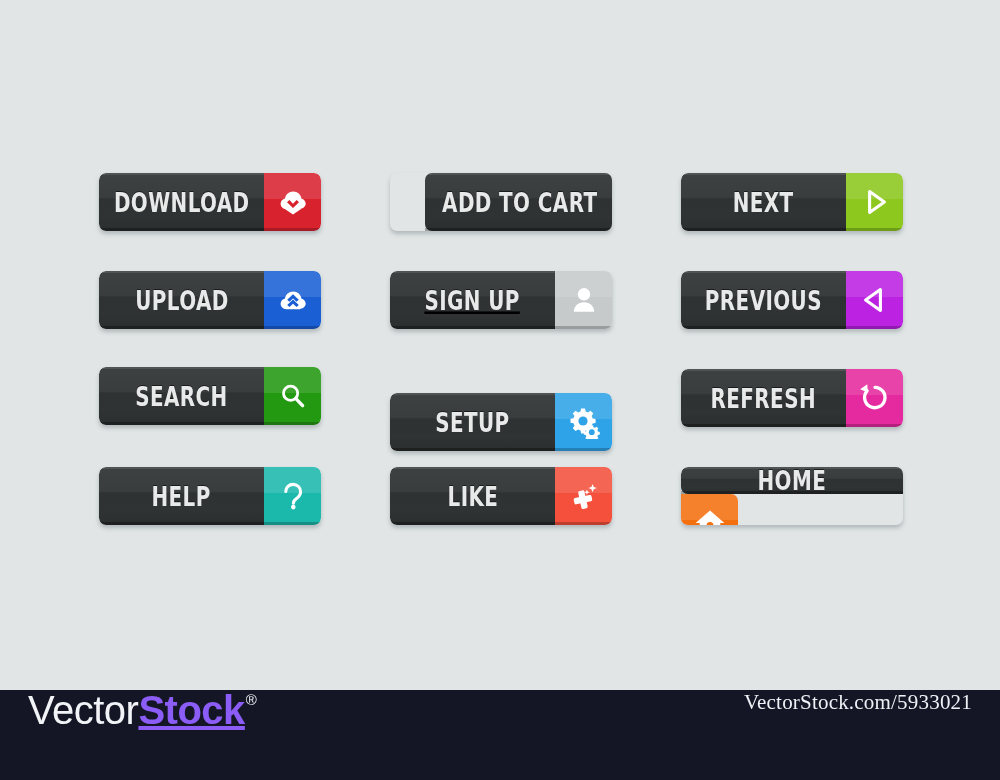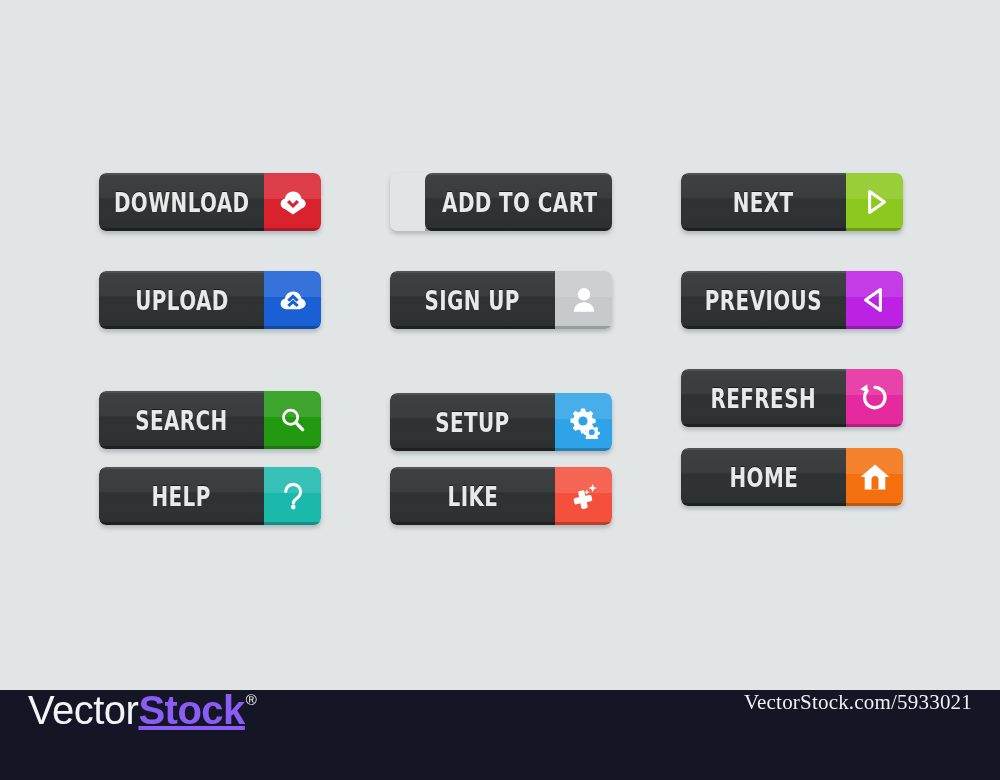--- a/index.html
+++ b/index.html
@@ -206,21 +206,21 @@
         <div class="btn-icon-panel" style="background: rgb(26, 95, 212);">
           <span class="btn-icon" style="color: rgb(255, 255, 255);">
             <svg viewBox="0 0 34 34">
               <path fill="currentColor" d="M10.2 26.2c-3.1 0-5.6-2.4-5.6-5.4 0-2.6 1.9-4.8 4.4-5.3.5-4 4-7.1 8.2-7.1 4.3 0 7.9 3.2 8.3 7.3 2.4.4 4.2 2.4 4.2 4.9 0 2.8-2.3 5-5.2 5.2-.1 0-.3.4-.4.4H10.2z"></path>
               <path fill="#1a5fd4" d="M11.2 16.7l5.8-5.4 5.8 5.4-2.3 2.1-3.5-3.3-3.5 3.3z"></path>
               <path fill="#1a5fd4" d="M11.2 21.9l5.8-5.4 5.8 5.4-2.3 2.1-3.5-3.3-3.5 3.3z"></path>
             </svg>
           </span>
         </div>
       </div>
-      <div class="btn" style="left: 99px; top: 391px; text-align: center;">
+      <div class="btn" style="left: 99px; top: 367px; text-align: center;">
         <div class="btn-label-wrap">
           <span class="btn-label">SEARCH</span>
         </div>
         <div class="btn-icon-panel" style="background: rgb(35, 153, 18);">
           <span class="btn-icon" style="color: rgb(255, 255, 255);">
             <svg viewBox="0 0 34 34">
               <circle cx="14.6" cy="14.2" r="7.1" fill="none" stroke="currentColor" stroke-width="2.8"></circle>
               <line x1="19.9" y1="19.6" x2="26.6" y2="26.6" stroke="currentColor" stroke-width="3.4" stroke-linecap="round"></line>
             </svg>
           </span>
@@ -253,21 +253,21 @@
                 <line x1="10.3" y1="17.5" x2="10.9" y2="25.6"></line>
                 <line x1="13.8" y1="17.5" x2="14.1" y2="25.6"></line>
                 <line x1="17.2" y1="17.5" x2="17.2" y2="25.6"></line>
                 <line x1="20.6" y1="17.5" x2="20.3" y2="25.6"></line>
                 <line x1="24" y1="17.5" x2="23.4" y2="25.6"></line>
               </g>
             </svg>
           </span>
         </div>
       </div>
-      <div class="btn" style="left: 390px; top: 271px;">
+      <div class="btn" style="left: 390px; top: 271px; text-decoration: underline;">
         <div class="btn-label-wrap">
           <span class="btn-label">SIGN UP</span>
         </div>
         <div class="btn-icon-panel" style="background: rgb(198, 202, 203);">
           <span class="btn-icon" style="color: rgb(255, 255, 255);">
             <svg viewBox="0 0 34 34">
               <circle cx="17" cy="11.3" r="6.2" fill="currentColor"></circle>
               <path fill="currentColor" d="M17 19.3c6 0 10.2 4.2 10.2 9.4H6.8c0-5.2 4.2-9.4 10.2-9.4z"></path>
             </svg>
           </span>
@@ -339,21 +339,21 @@
         </div>
         <div class="btn-icon-panel" style="background: rgb(228, 42, 158);">
           <span class="btn-icon" style="color: rgb(255, 255, 255);">
             <svg viewBox="0 0 34 34">
               <path d="M9.1 9.8A10.2 10.2 0 1 0 17 6.3" fill="none" stroke="currentColor" stroke-width="3.3" stroke-linecap="round"></path>
               <path fill="currentColor" d="M9.3 3.2l.5 8.2-7.6-3.2z"></path>
             </svg>
           </span>
         </div>
       </div>
-      <div class="btn" style="left: 681px; top: 448px;">
+      <div class="btn" style="left: 681px; top: 467px; flex-direction: column;">
         <div class="btn-label-wrap">
           <span class="btn-label">HOME</span>
         </div>
         <div class="btn-icon-panel" style="background: rgb(244, 112, 15);">
           <span class="btn-icon" style="color: rgb(255, 255, 255);">
             <svg viewBox="0 0 34 34">
               <path fill="currentColor" d="M17 4.6L31.4 17h-4.1v12.4H6.7V17H2.6z"></path>
               <circle cx="17" cy="19.6" r="3.5" fill="#f4700f"></circle>
               <path fill="#f4700f" d="M13.5 20.8h7v8.6h-7z"></path>
             </svg>

